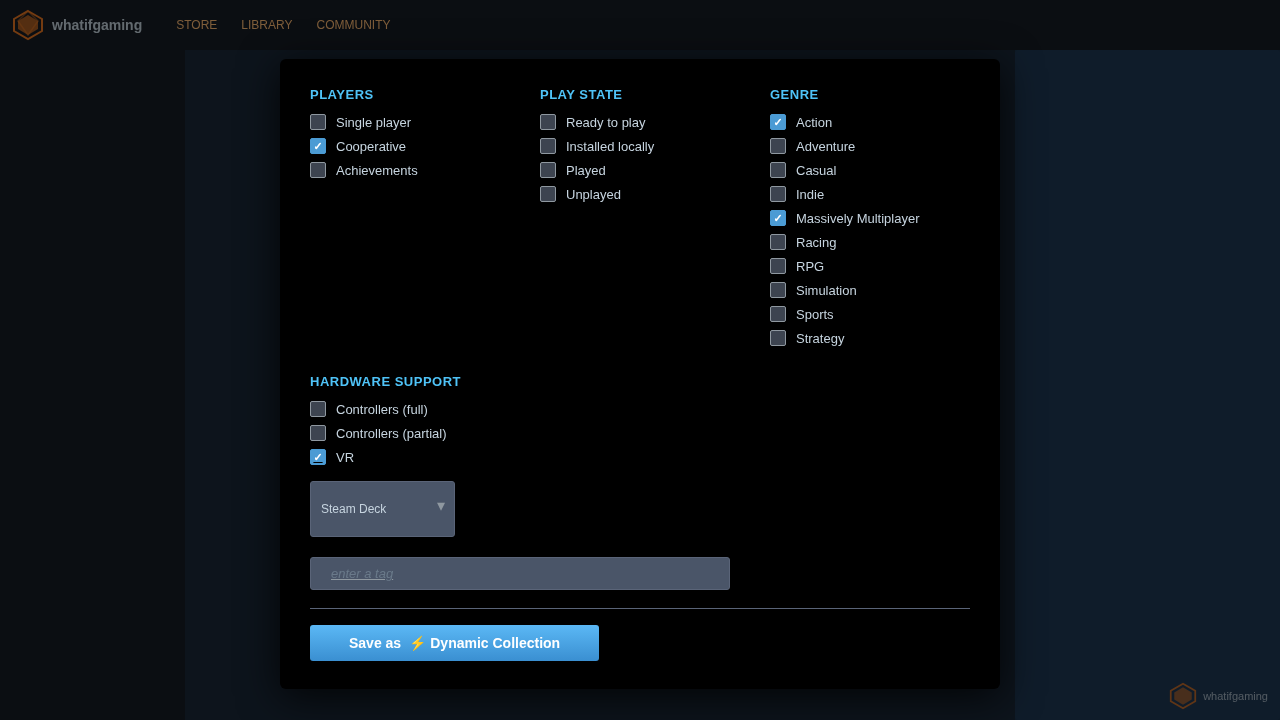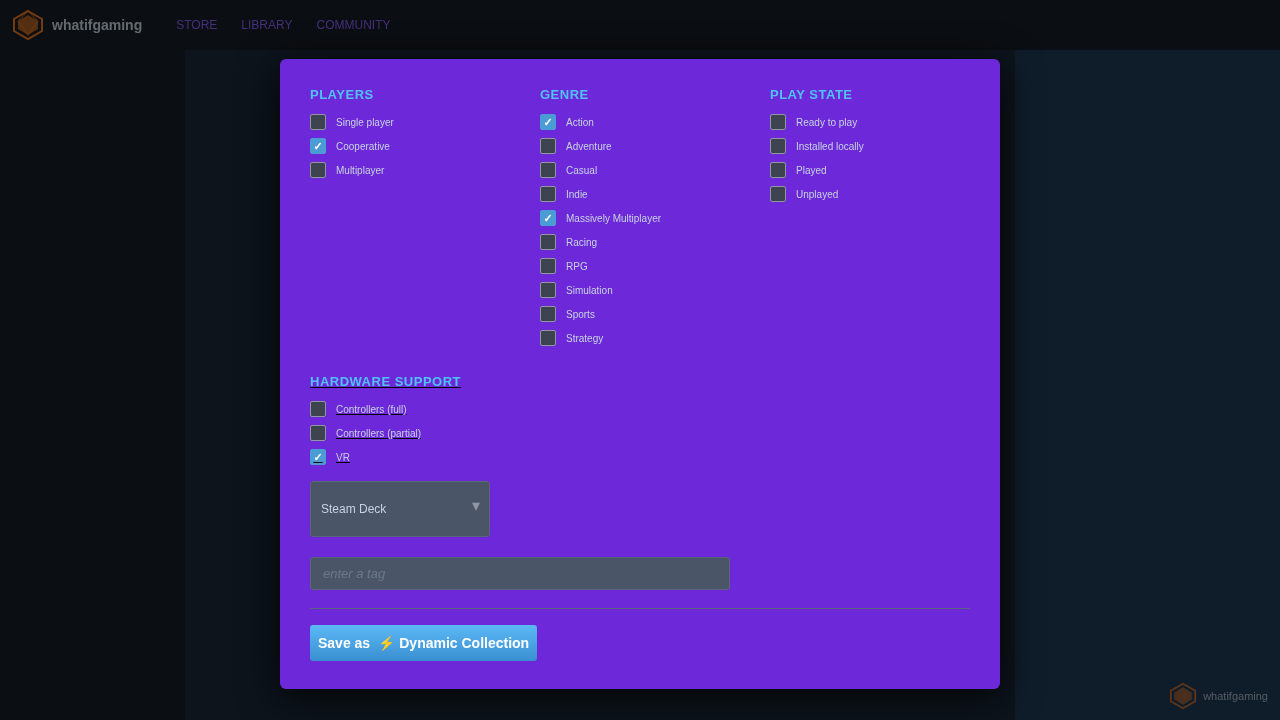--- a/index.html
+++ b/index.html
@@ -53,21 +53,21 @@
       position: absolute;
       inset: 0;
       background: rgba(0,0,0,0.5);
       z-index: 10;
       display: flex;
       align-items: center;
       justify-content: center;
     }
 
     .modal {
-      background: #6d28d9;
+      background: #000000;
       border-radius: 6px;
       padding: 28px 30px;
       width: 720px;
       min-height: 620px;
       position: relative;
       box-shadow: 0 8px 40px rgba(0,0,0,0.8);
       margin-top: 28px;
     }
 
     .modal-grid {
@@ -88,21 +88,21 @@
 
     .checkbox-item {
       display: flex;
       align-items: center;
       gap: 10px;
       margin-bottom: 8px;
       cursor: pointer;
     }
 
     .checkbox-item label {
-      font-size: 10px;
+      font-size: 13px;
       color: #c6d4df;
       cursor: pointer;
     }
 
     .checkbox-box {
       width: 16px;
       height: 16px;
       border: 1px solid #8f98a0;
       background: #3d4450;
       display: flex;
@@ -123,21 +123,21 @@
       font-size: 11px;
       font-weight: bold;
     }
 
     .hardware-section {
       grid-column: 1;
       text-decoration: underline;
     }
 
     .dropdown-select {
-      width: 180px;
+      width: 145px;
       background: #4a5568;
       border: 1px solid #5a6478;
       color: #c6d4df;
       padding: 20px 10px;
       font-size: 12px;
       border-radius: 3px;
       appearance: none;
       cursor: pointer;
       margin-top: 8px;
     }
@@ -164,36 +164,37 @@
     .friends-section {
       margin-bottom: 24px;
     }
 
     .text-input {
       width: 100%;
       max-width: 420px;
       background: #4a5568;
       border: 1px solid #5a6478;
       color: #8f98a0;
-      padding: 8px 12px;
+      padding: 8px 20px;
       font-size: 13px;
       border-radius: 3px;
       outline: none;
+      text-decoration: underline;
     }
 
     .text-input::placeholder {
       color: #6a7a8a;
       font-style: italic;
     }
 
     .save-button {
       background: linear-gradient(to bottom, #5bb8f5, #3a8fd1);
       border: none;
       border-radius: 3px;
-      padding: 10px 8px;
+      padding: 10px 39px;
       color: white;
       font-size: 14px;
       font-weight: bold;
       cursor: pointer;
       display: flex;
       align-items: center;
       gap: 6px;
     }
 
     
@@ -228,21 +229,21 @@
       font-weight: bold;
     }
 
     .nav-items {
       display: flex;
       gap: 4px;
       margin-left: 16px;
     }
 
     .nav-item {
-      color: #8b5cf6;
+      color: #fdba74;
       font-size: 12px;
       padding: 4px 10px;
       cursor: pointer;
       border-radius: 2px;
     }
 
     
     .sidebar-content {
       position: absolute;
       left: 0;
@@ -325,21 +326,41 @@
         <div class="checkbox-item">
           <div class="checkbox-box"></div>
           <label>Single player</label>
         </div>
         <div class="checkbox-item">
           <div class="checkbox-box checked"></div>
           <label>Cooperative</label>
         </div>
         <div class="checkbox-item">
           <div class="checkbox-box"></div>
-          <label>Multiplayer</label>
+          <label>Achievements</label>
+        </div>
+      </div>
+
+      <div>
+        <div class="section-title">PLAY STATE</div>
+        <div class="checkbox-item">
+          <div class="checkbox-box"></div>
+          <label>Ready to play</label>
+        </div>
+        <div class="checkbox-item">
+          <div class="checkbox-box"></div>
+          <label>Installed locally</label>
+        </div>
+        <div class="checkbox-item">
+          <div class="checkbox-box"></div>
+          <label>Played</label>
+        </div>
+        <div class="checkbox-item">
+          <div class="checkbox-box"></div>
+          <label>Unplayed</label>
         </div>
       </div>
 
       <div>
         <div class="section-title">GENRE</div>
         <div class="checkbox-item">
           <div class="checkbox-box checked"></div>
           <label>Action</label>
         </div>
         <div class="checkbox-item">
@@ -370,40 +391,20 @@
           <div class="checkbox-box"></div>
           <label>Simulation</label>
         </div>
         <div class="checkbox-item">
           <div class="checkbox-box"></div>
           <label>Sports</label>
         </div>
         <div class="checkbox-item">
           <div class="checkbox-box"></div>
           <label>Strategy</label>
-        </div>
-      </div>
-
-      <div>
-        <div class="section-title">PLAY STATE</div>
-        <div class="checkbox-item">
-          <div class="checkbox-box"></div>
-          <label>Ready to play</label>
-        </div>
-        <div class="checkbox-item">
-          <div class="checkbox-box"></div>
-          <label>Installed locally</label>
-        </div>
-        <div class="checkbox-item">
-          <div class="checkbox-box"></div>
-          <label>Played</label>
-        </div>
-        <div class="checkbox-item">
-          <div class="checkbox-box"></div>
-          <label>Unplayed</label>
         </div>
       </div>
 
       <div class="hardware-section">
         <div class="section-title">HARDWARE SUPPORT</div>
         <div class="checkbox-item">
           <div class="checkbox-box"></div>
           <label>Controllers (full)</label>
         </div>
         <div class="checkbox-item">

